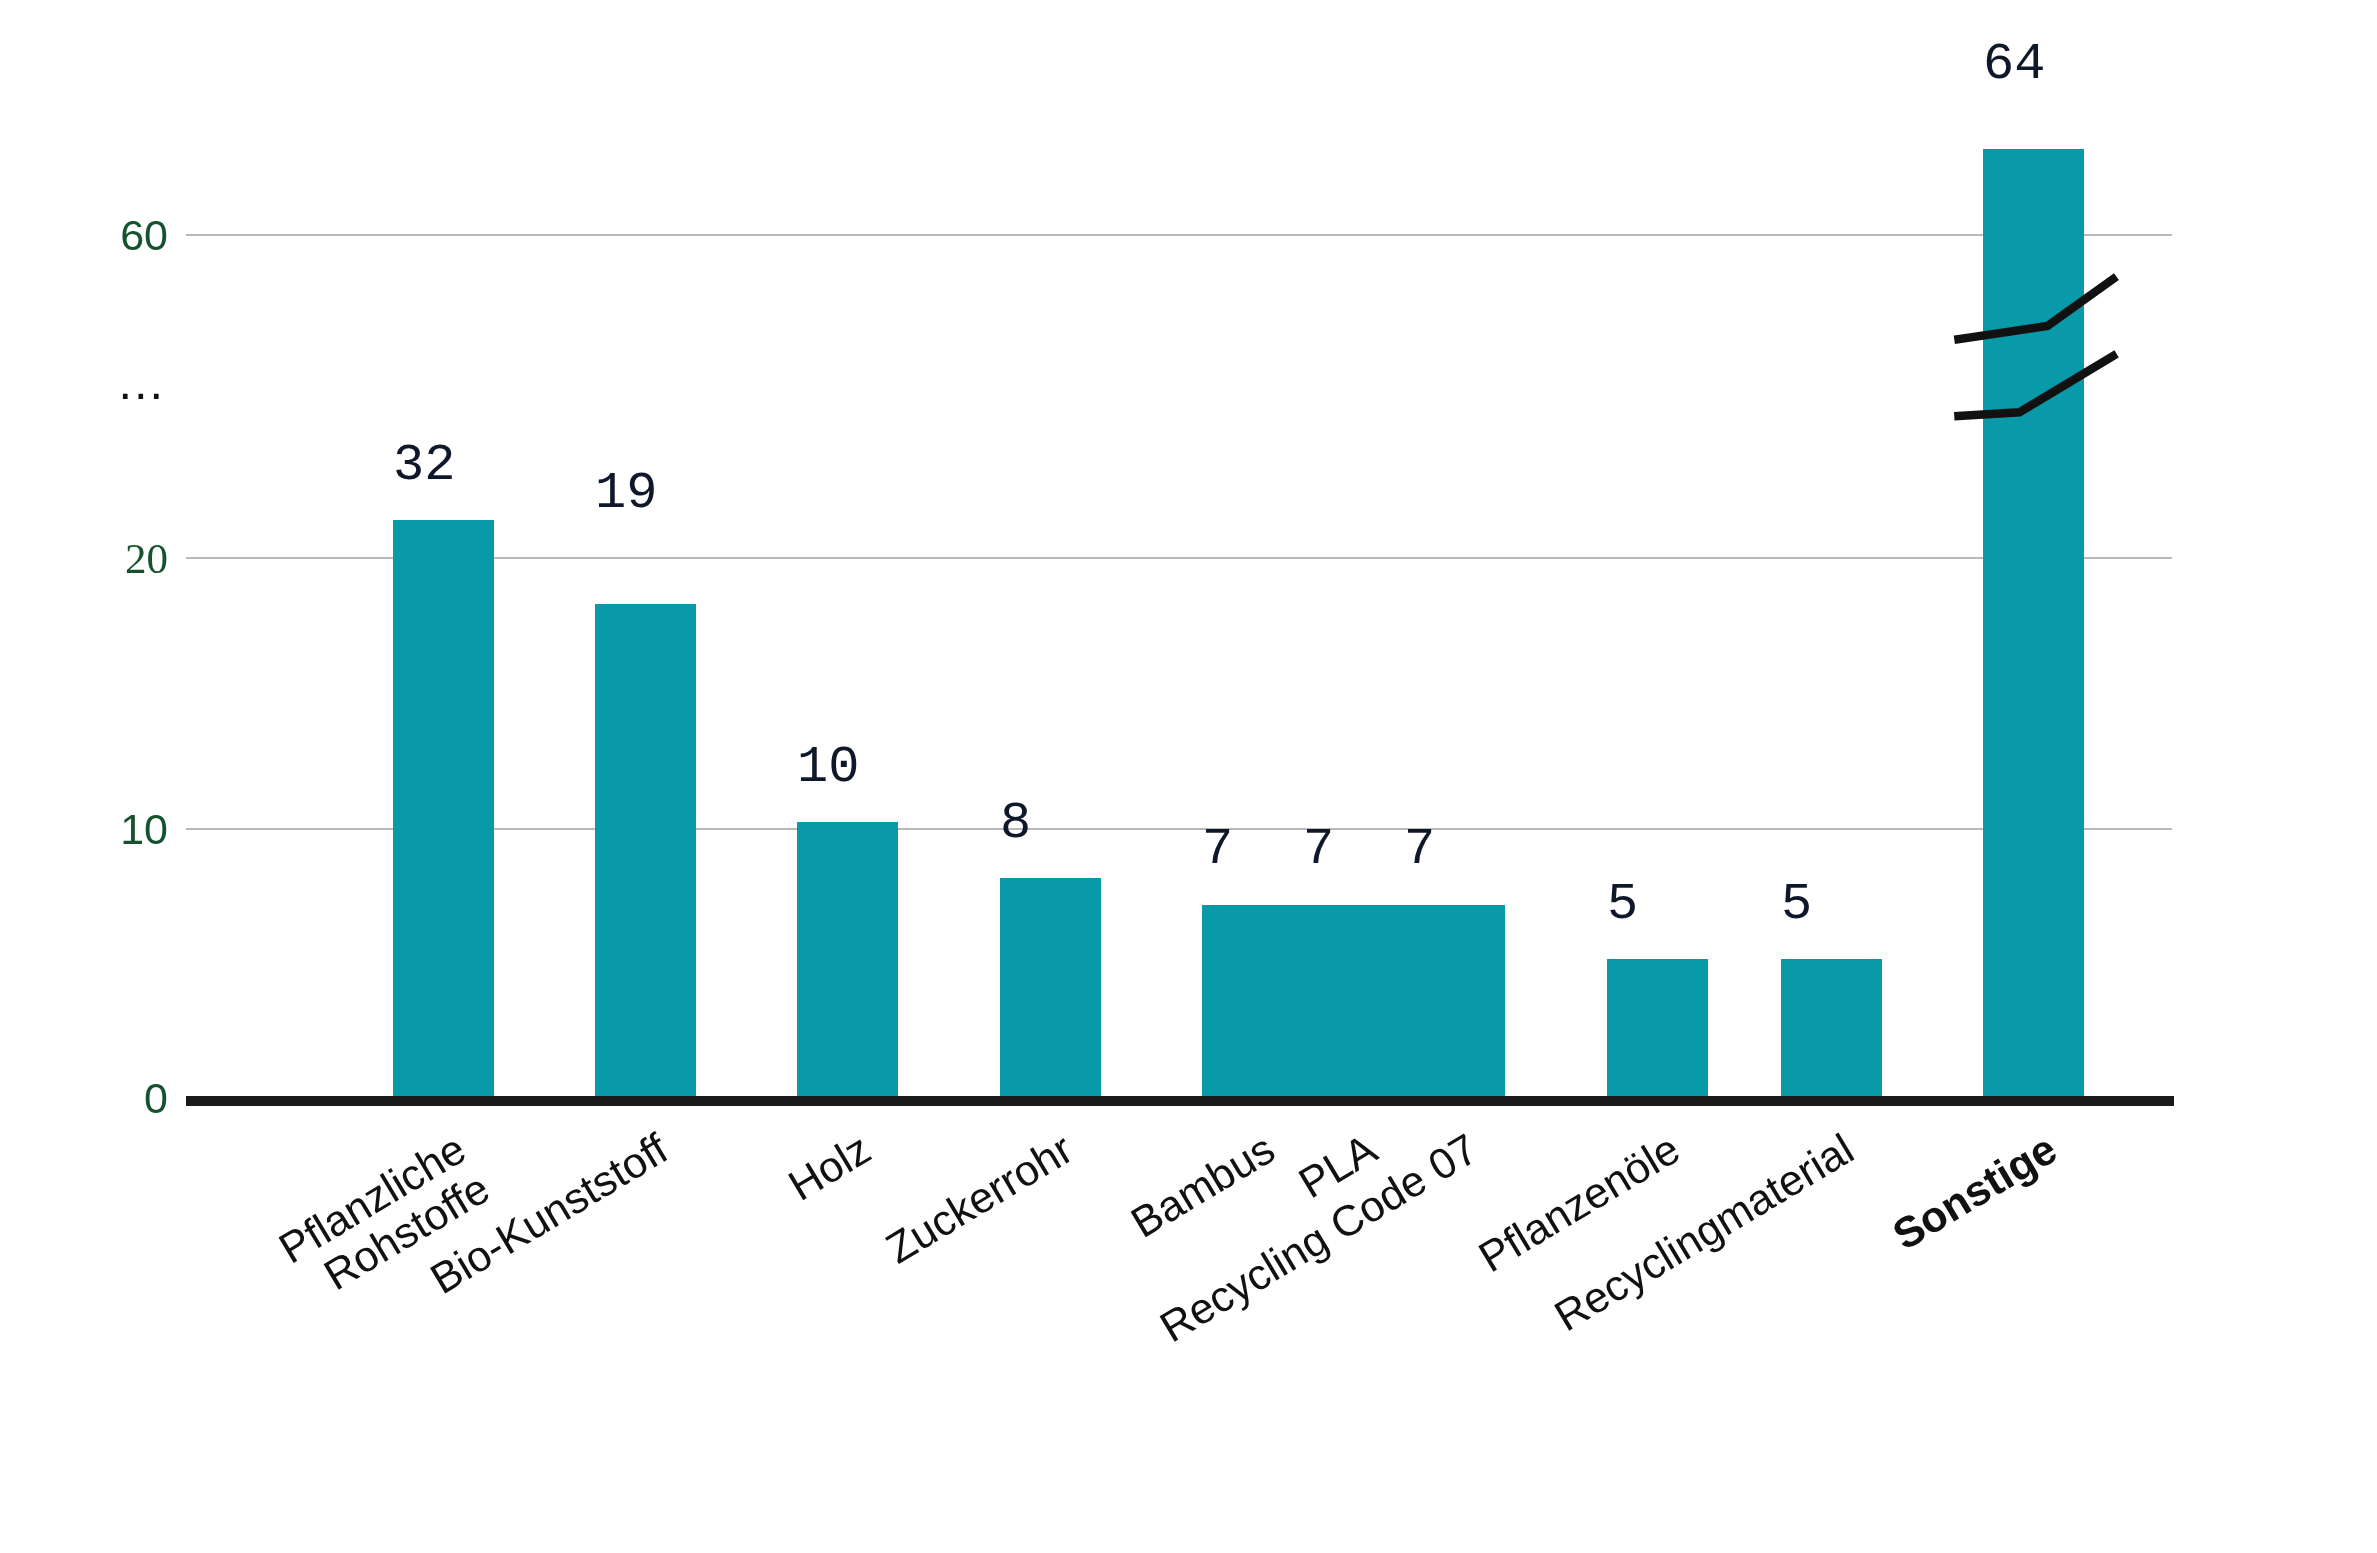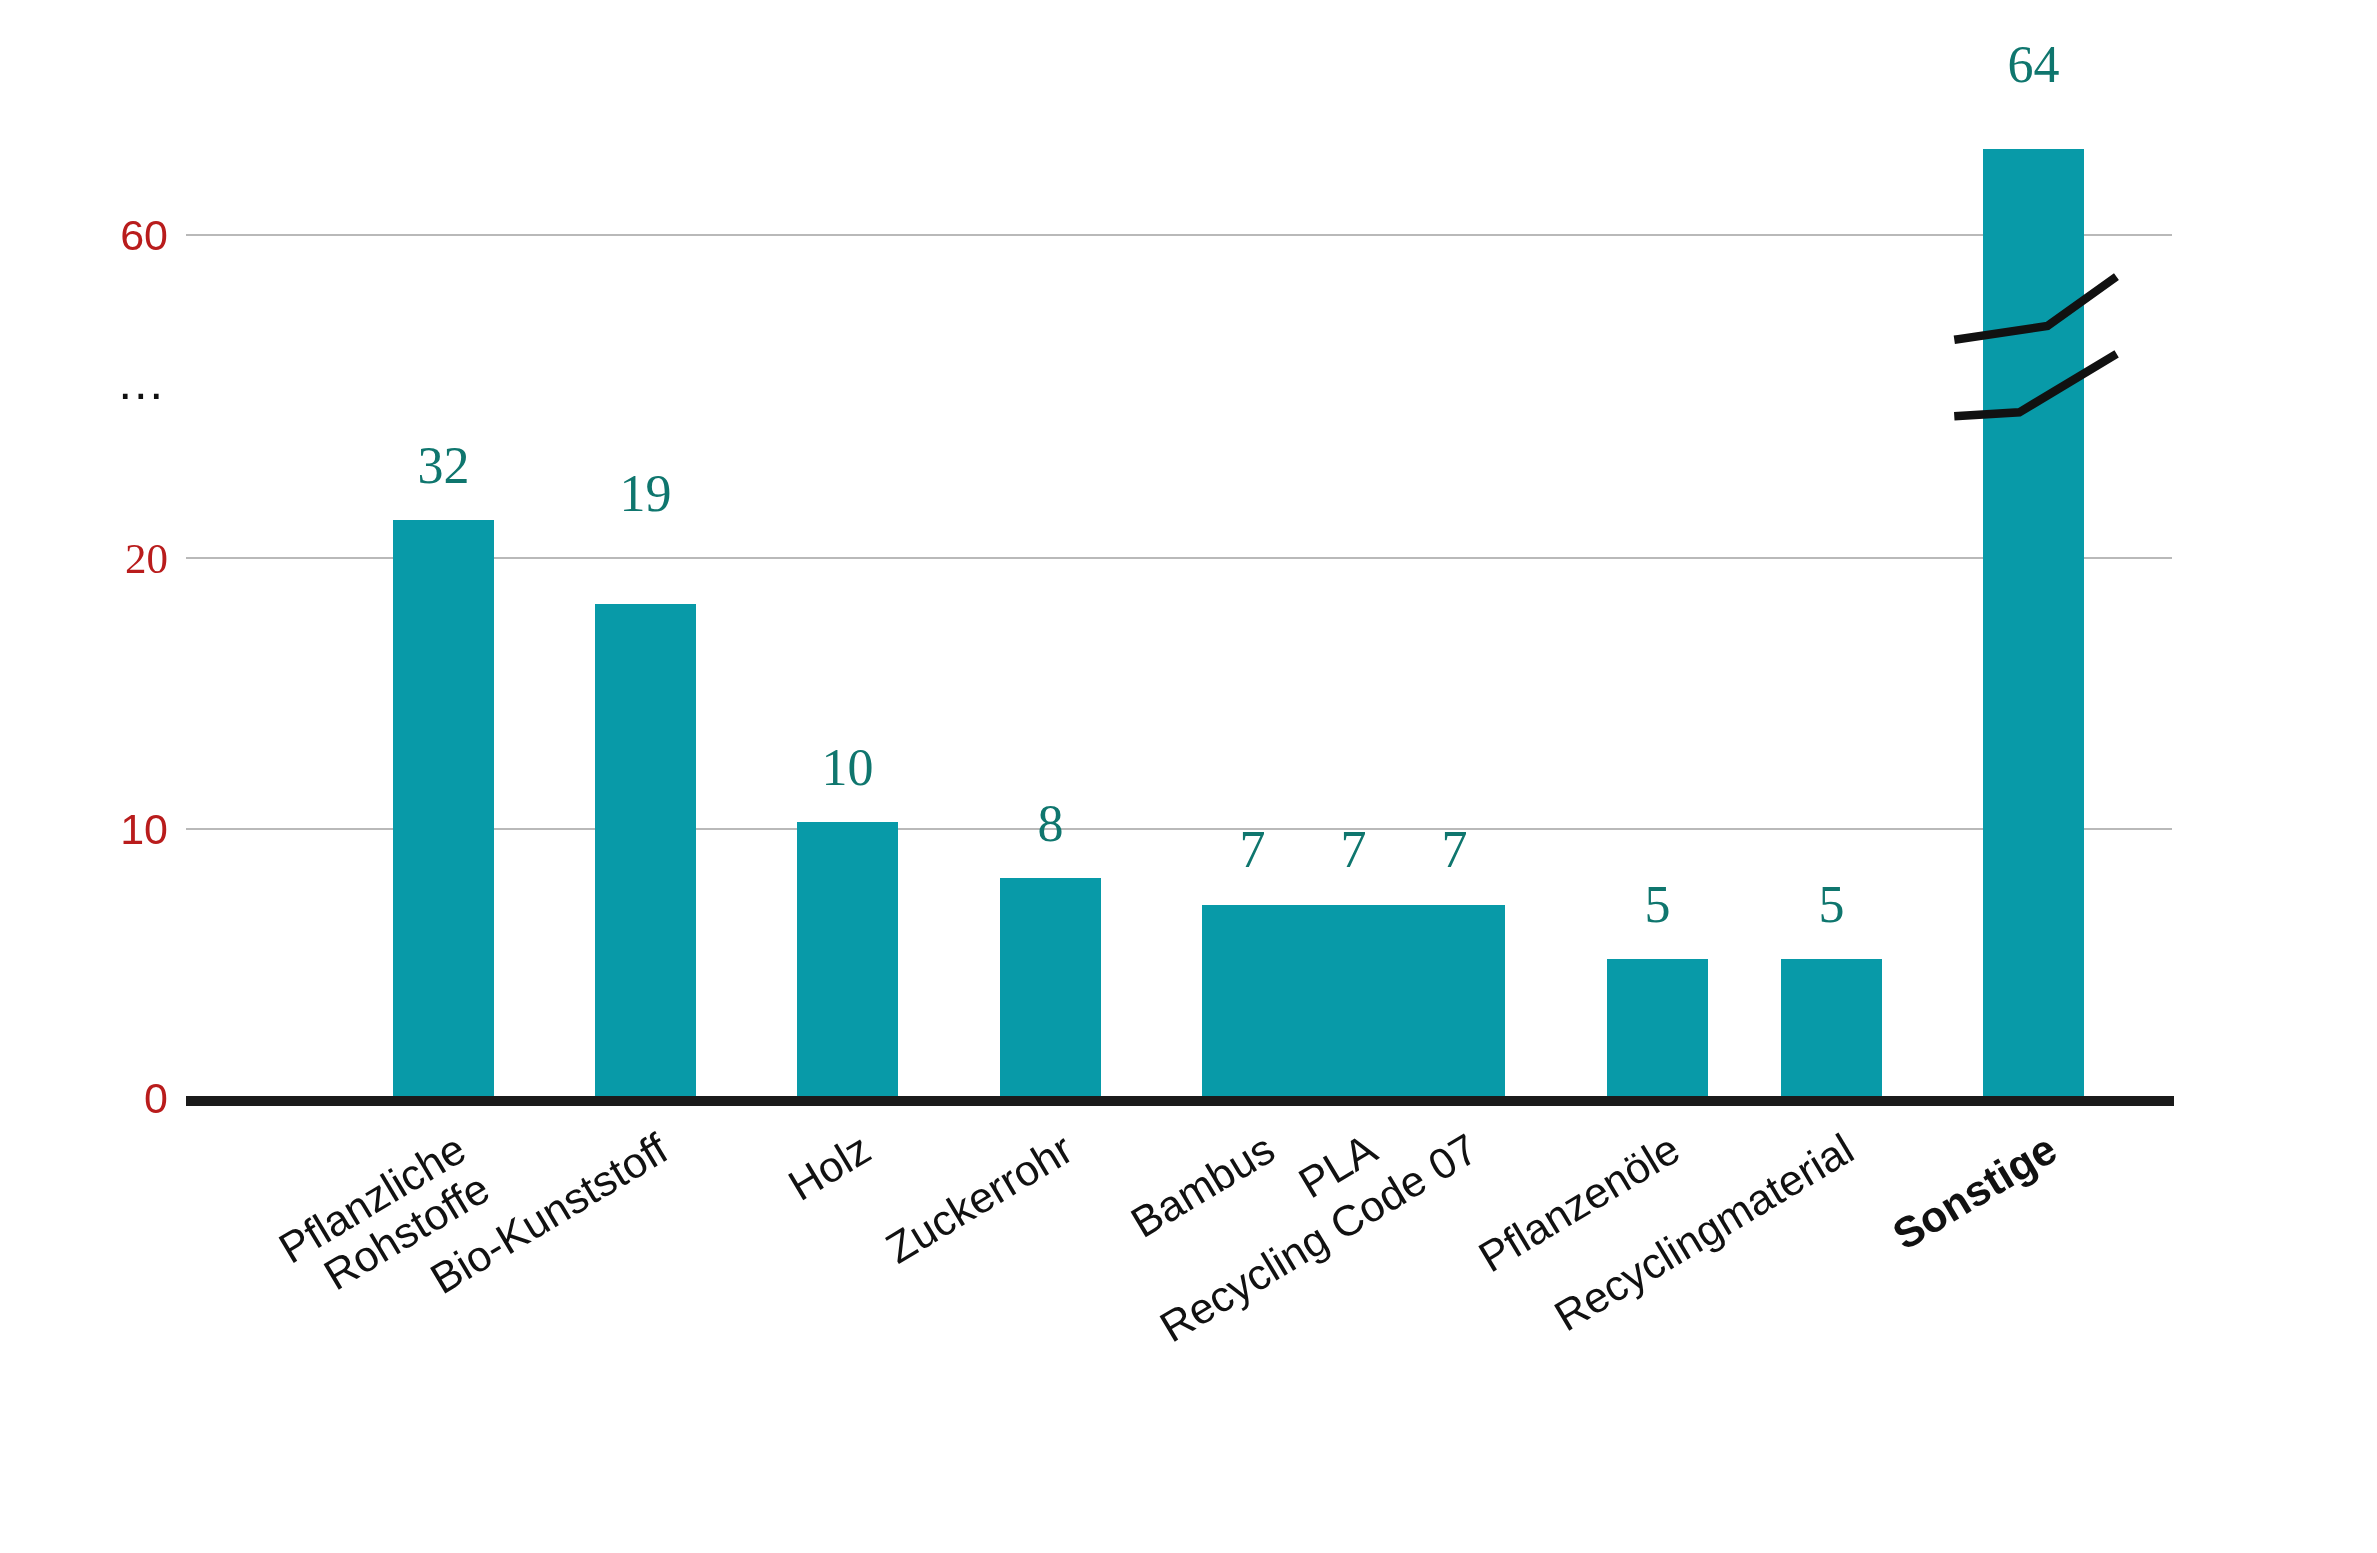--- a/index.html
+++ b/index.html
@@ -6,29 +6,29 @@
   body{width:2378px;height:1553px;font-family:"Liberation Sans",sans-serif;overflow:hidden;}
   #stage{position:relative;width:2378px;height:1553px;background:#ffffff;}
 
   
   .plot{position:absolute;left:0;top:0;width:2378px;height:1553px;}
 
   .gridline{position:absolute;height:1.9px;background:#b9b9b9;left:186px;width:1986px;}
   .axis-baseline{position:absolute;left:186px;width:1988px;height:10.3px;background:#1a1a1a;top:1096px;}
 
   .ytick{position:absolute;text-align:right;width:112px;left:56px;
-         font-size:43px;color:#b91c1c;line-height:1;font-family:"Liberation Sans",sans-serif;}
+         font-size:43px;color:#14532d;line-height:1;font-family:"Liberation Sans",sans-serif;}
 
   .yellipsis{position:absolute;left:56px;width:112px;text-align:right;
              font-size:49px;color:#111;line-height:1;letter-spacing:2.8px;}
 
   .bar{position:absolute;background:#089aa8;bottom:457px;}
 
-  .barlabel{position:absolute;font-size:52px;color:#0f766e;text-align:center;
-            line-height:1;font-family:Liberation Serif, serif;}
+  .barlabel{position:absolute;font-size:52px;color:#0f172a;text-align:left;
+            line-height:1;font-family:Liberation Mono, monospace;}
 
   
   .breaklines{position:absolute;left:1921px;top:234px;width:281px;height:244px;}
 
   
   .xlabels{position:absolute;left:0;top:1111px;width:2378px;height:440px;}
   .xlabel{position:absolute;
           font-size:43px;color:#111;
           font-family:"Liberation Sans",sans-serif;
           transform-origin:right top;

